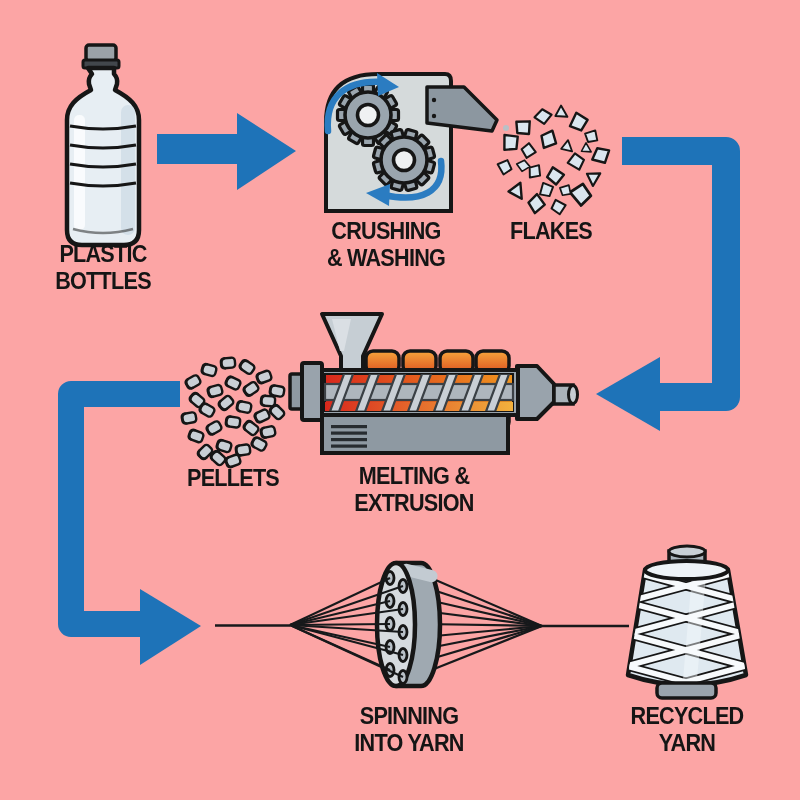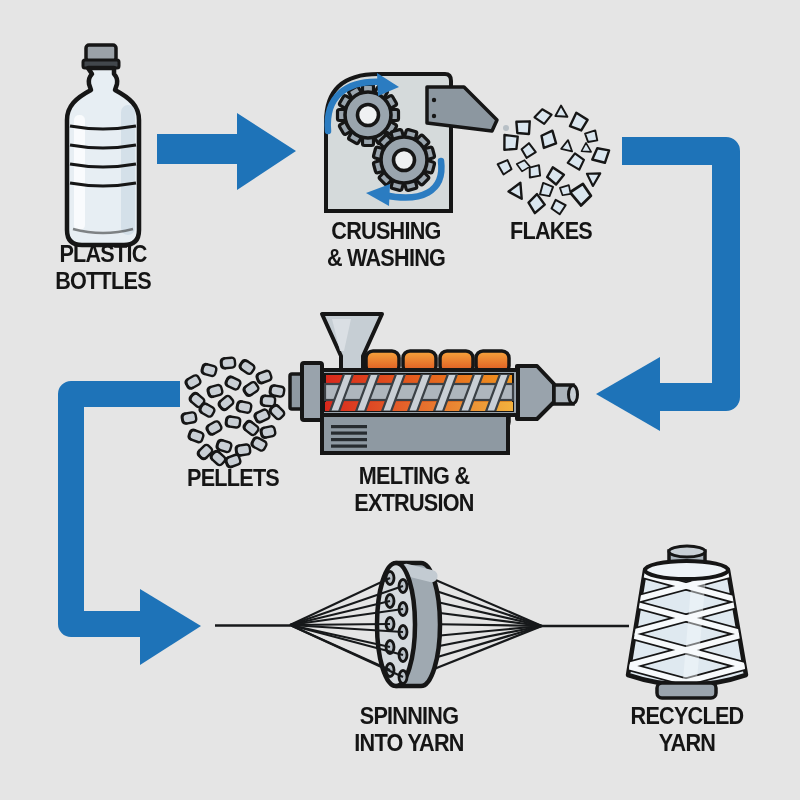--- a/index.html
+++ b/index.html
@@ -1,17 +1,17 @@
 <!DOCTYPE html>
 <html><head>
 <meta charset="utf-8">
 <title>Plastic Bottle Recycling Diagram</title>
 <style>
   html,body{margin:0;padding:0;background:#ffffff;}
-  .canvas{position:relative;width:800px;height:800px;background:#e5e5e5;overflow:hidden;
+  .canvas{position:relative;width:800px;height:800px;background:#fca5a5;overflow:hidden;
           font-family:"Liberation Sans",sans-serif;}
   .art{position:absolute;left:0;top:0;}
   .label{position:absolute;text-align:center;font-weight:700;color:#151515;
          font-size:23px;line-height:1.16;letter-spacing:-0.8px;white-space:nowrap;
          transform:translateX(-50%) scaleX(0.94);transform-origin:center top;}
   .label span{display:block;}
 </style>
 </head>
 <body>
 

